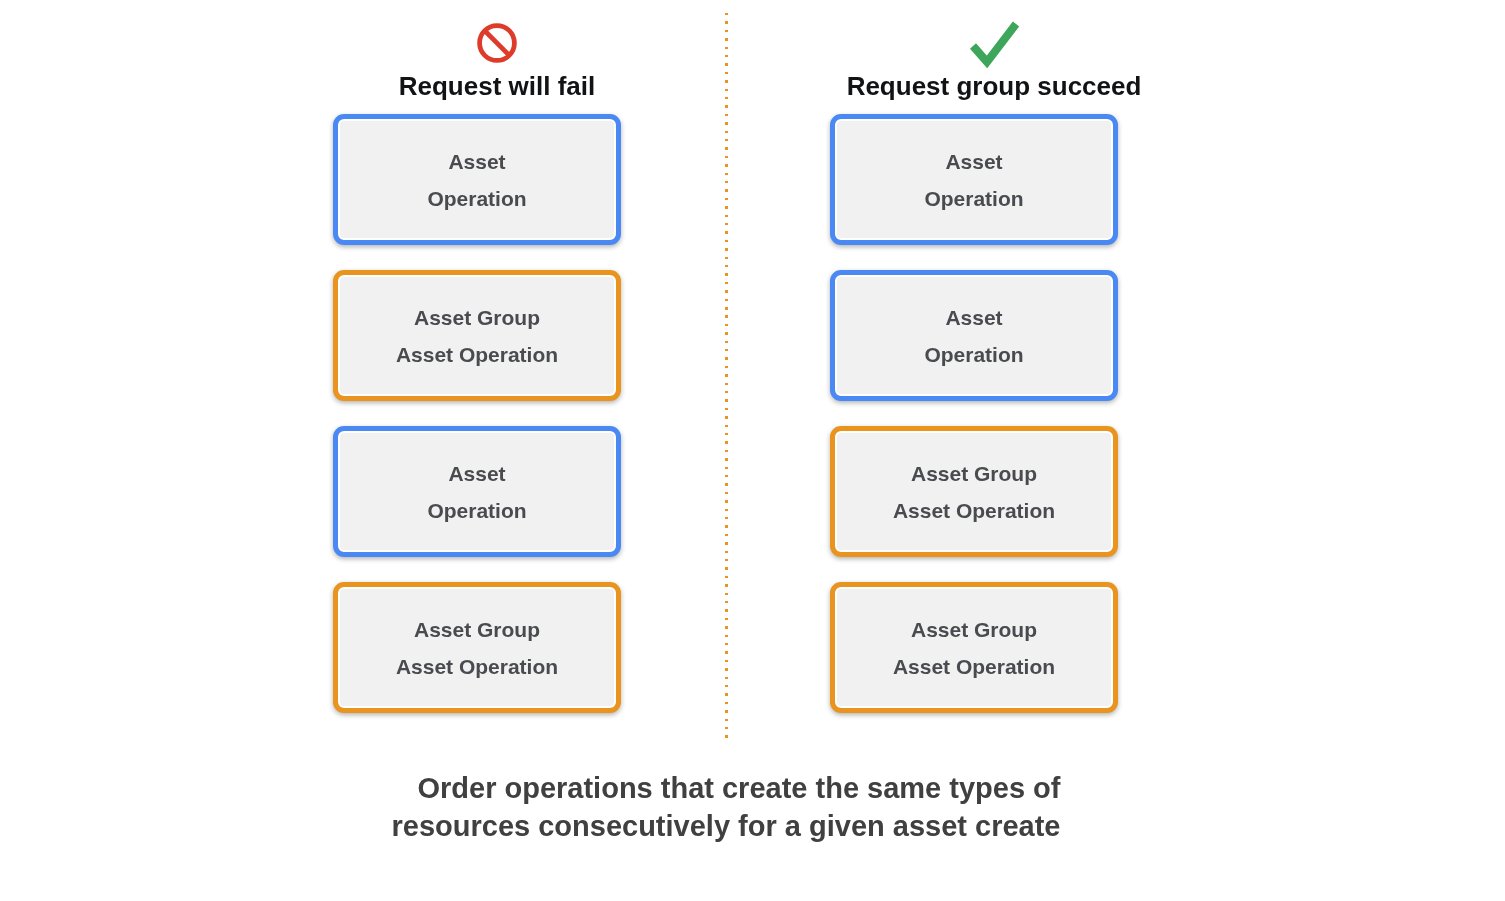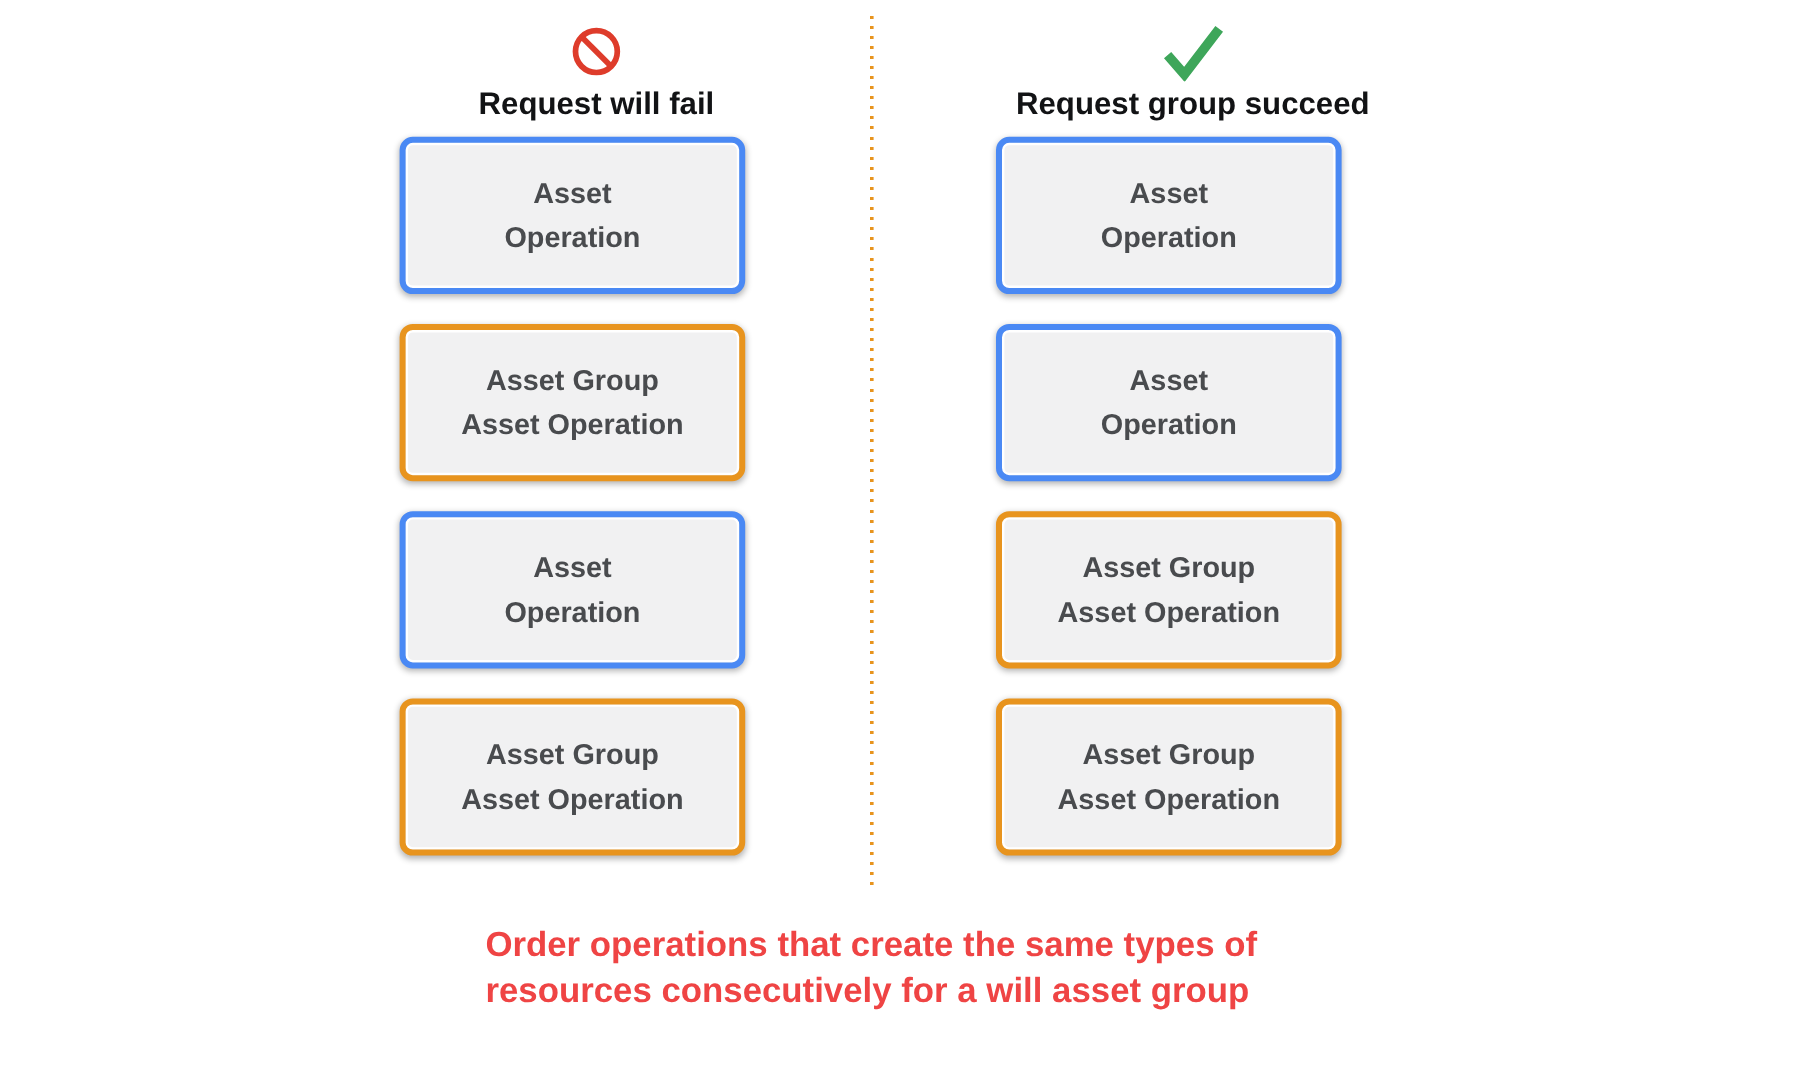--- a/index.html
+++ b/index.html
@@ -70,43 +70,43 @@
     box-sizing: border-box;
     border: 5px solid #888;
     border-radius: 11px;
     background: #F1F1F2;
     box-shadow: inset 0 0 0 2px #ffffff, 0 2px 5px rgba(0,0,0,0.30);
     display: flex;
     flex-direction: column;
     align-items: center;
     justify-content: center;
     text-align: center;
-    font-size: 24px;
+    font-size: 21px;
     line-height: 37px;
     font-weight: bold;
     color: #494B4E;
   }
   .opbox.blue   { border-color: #4A89F4; }
   .opbox.orange { border-color: #E8941E; text-align: right; }
   .pos-0 { top: 112px; }
   .pos-1 { top: 268px; }
   .pos-2 { top: 424px; }
   .pos-3 { top: 580px; }
 
   
   .caption {
     position: absolute;
     top: 769px;
     left: 726px;
     transform: translateX(-50%);
-    text-align: left;
+    text-align: right;
     font-size: 29px;
     line-height: 38px;
     font-weight: bold;
-    color: #ef4444;
+    color: #404040;
     white-space: nowrap;
   }
   .caption span { display: block; }
 </style>
 </head>
 <body>
 
 <div class="stage">
 
   <div class="divider"></div>
@@ -163,16 +163,16 @@
       <span>Asset Operation</span>
     </div>
     <div class="opbox pos-3 orange">
       <span>Asset Group</span>
       <span>Asset Operation</span>
     </div>
   </div>
 
   <div class="caption">
     <span>Order operations that create the same types of</span>
-    <span>resources consecutively for a will asset group</span>
+    <span>resources consecutively for a given asset create</span>
   </div>
 
 </div>
 
 </body></html>

